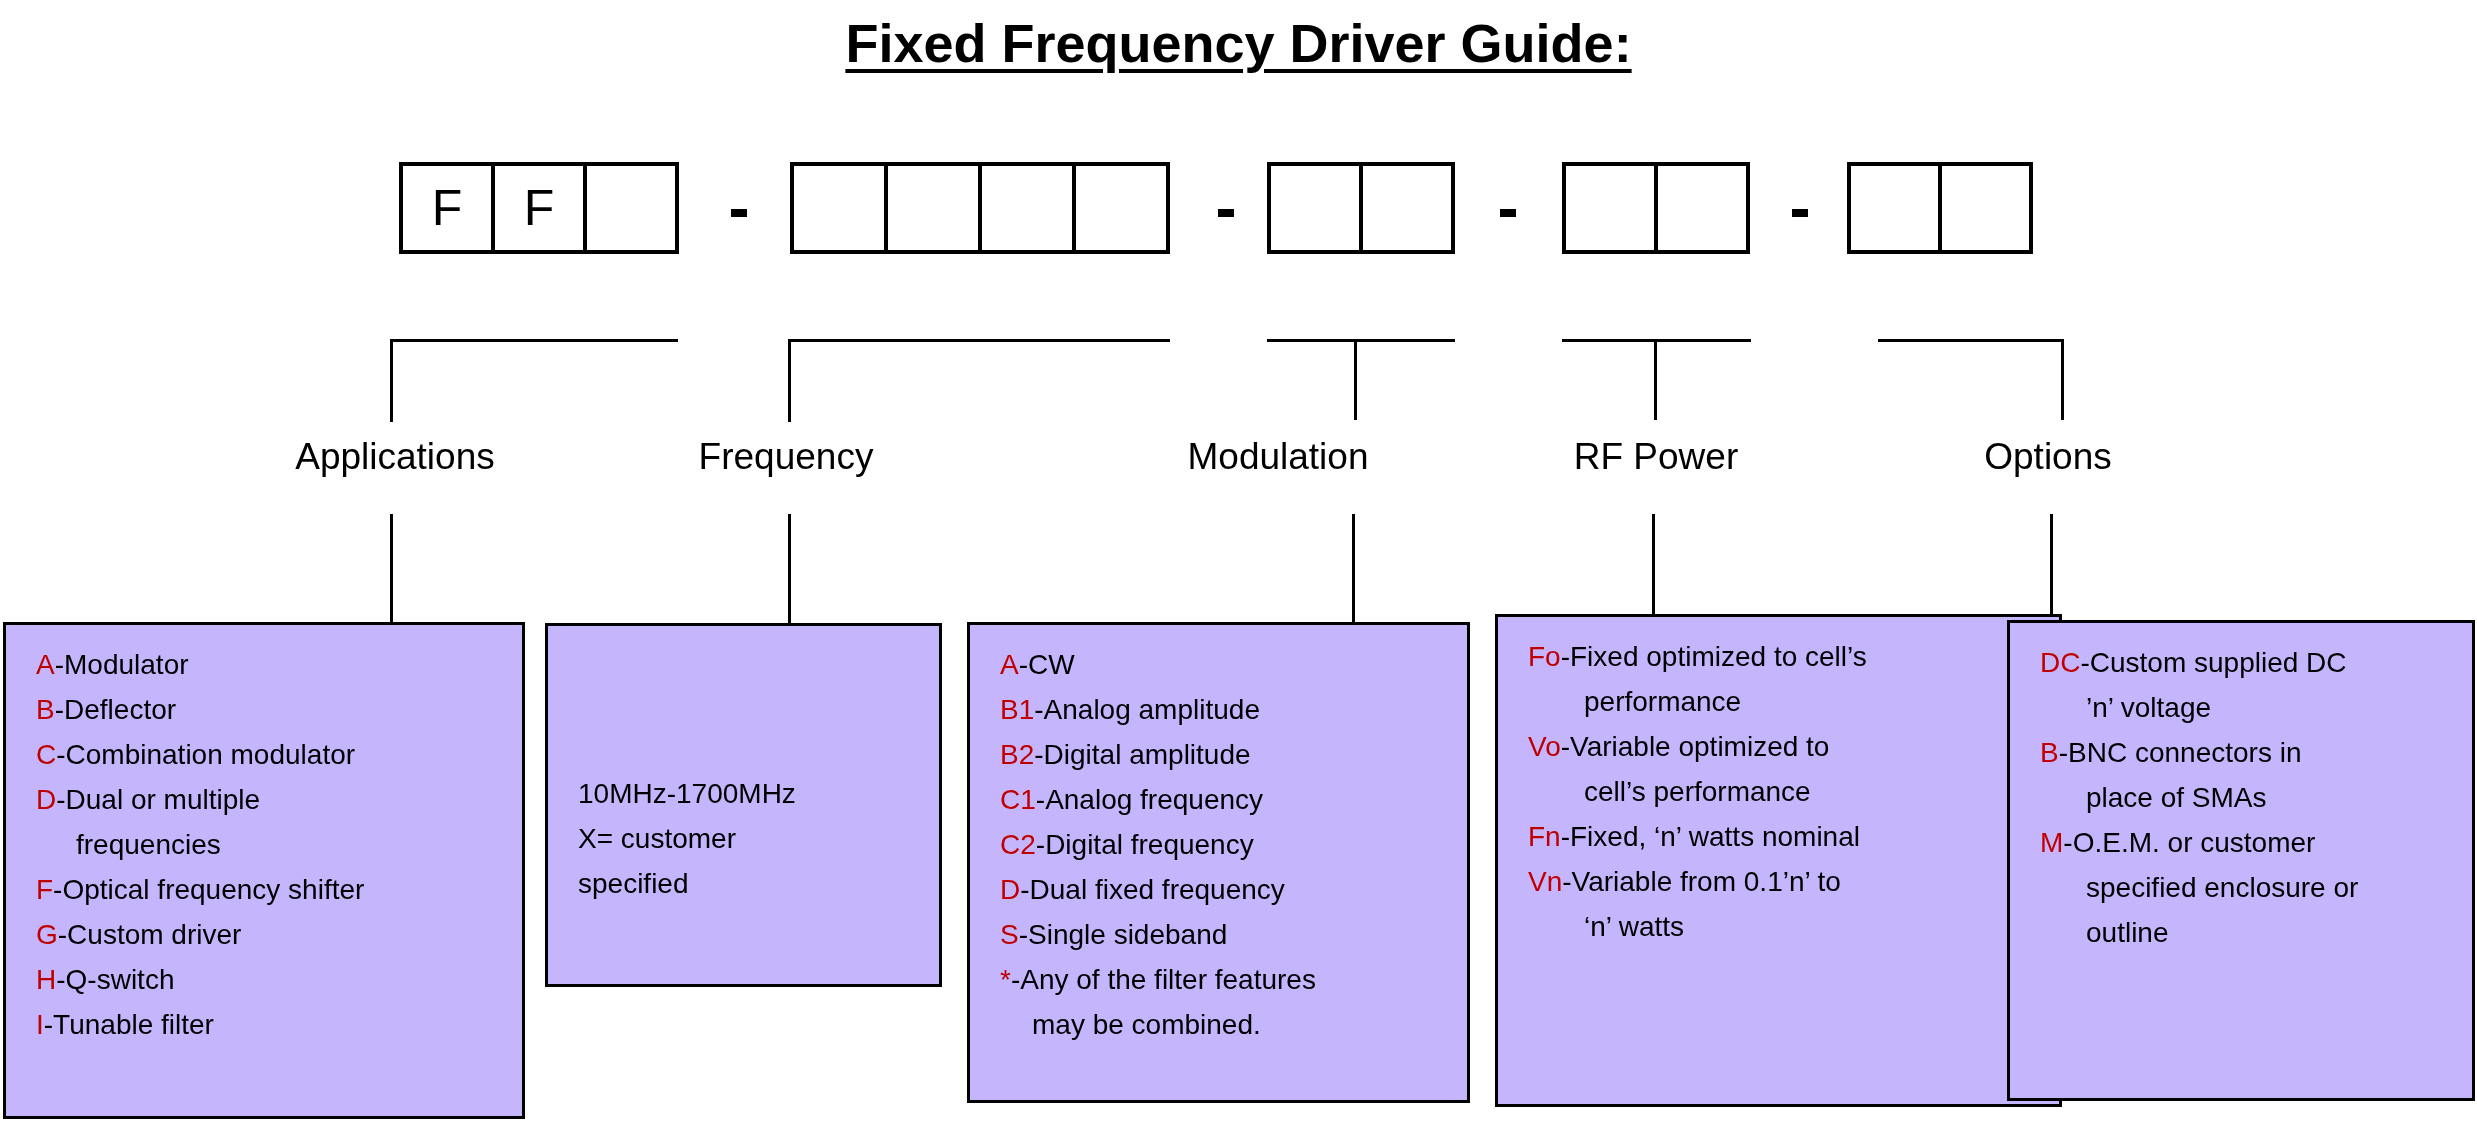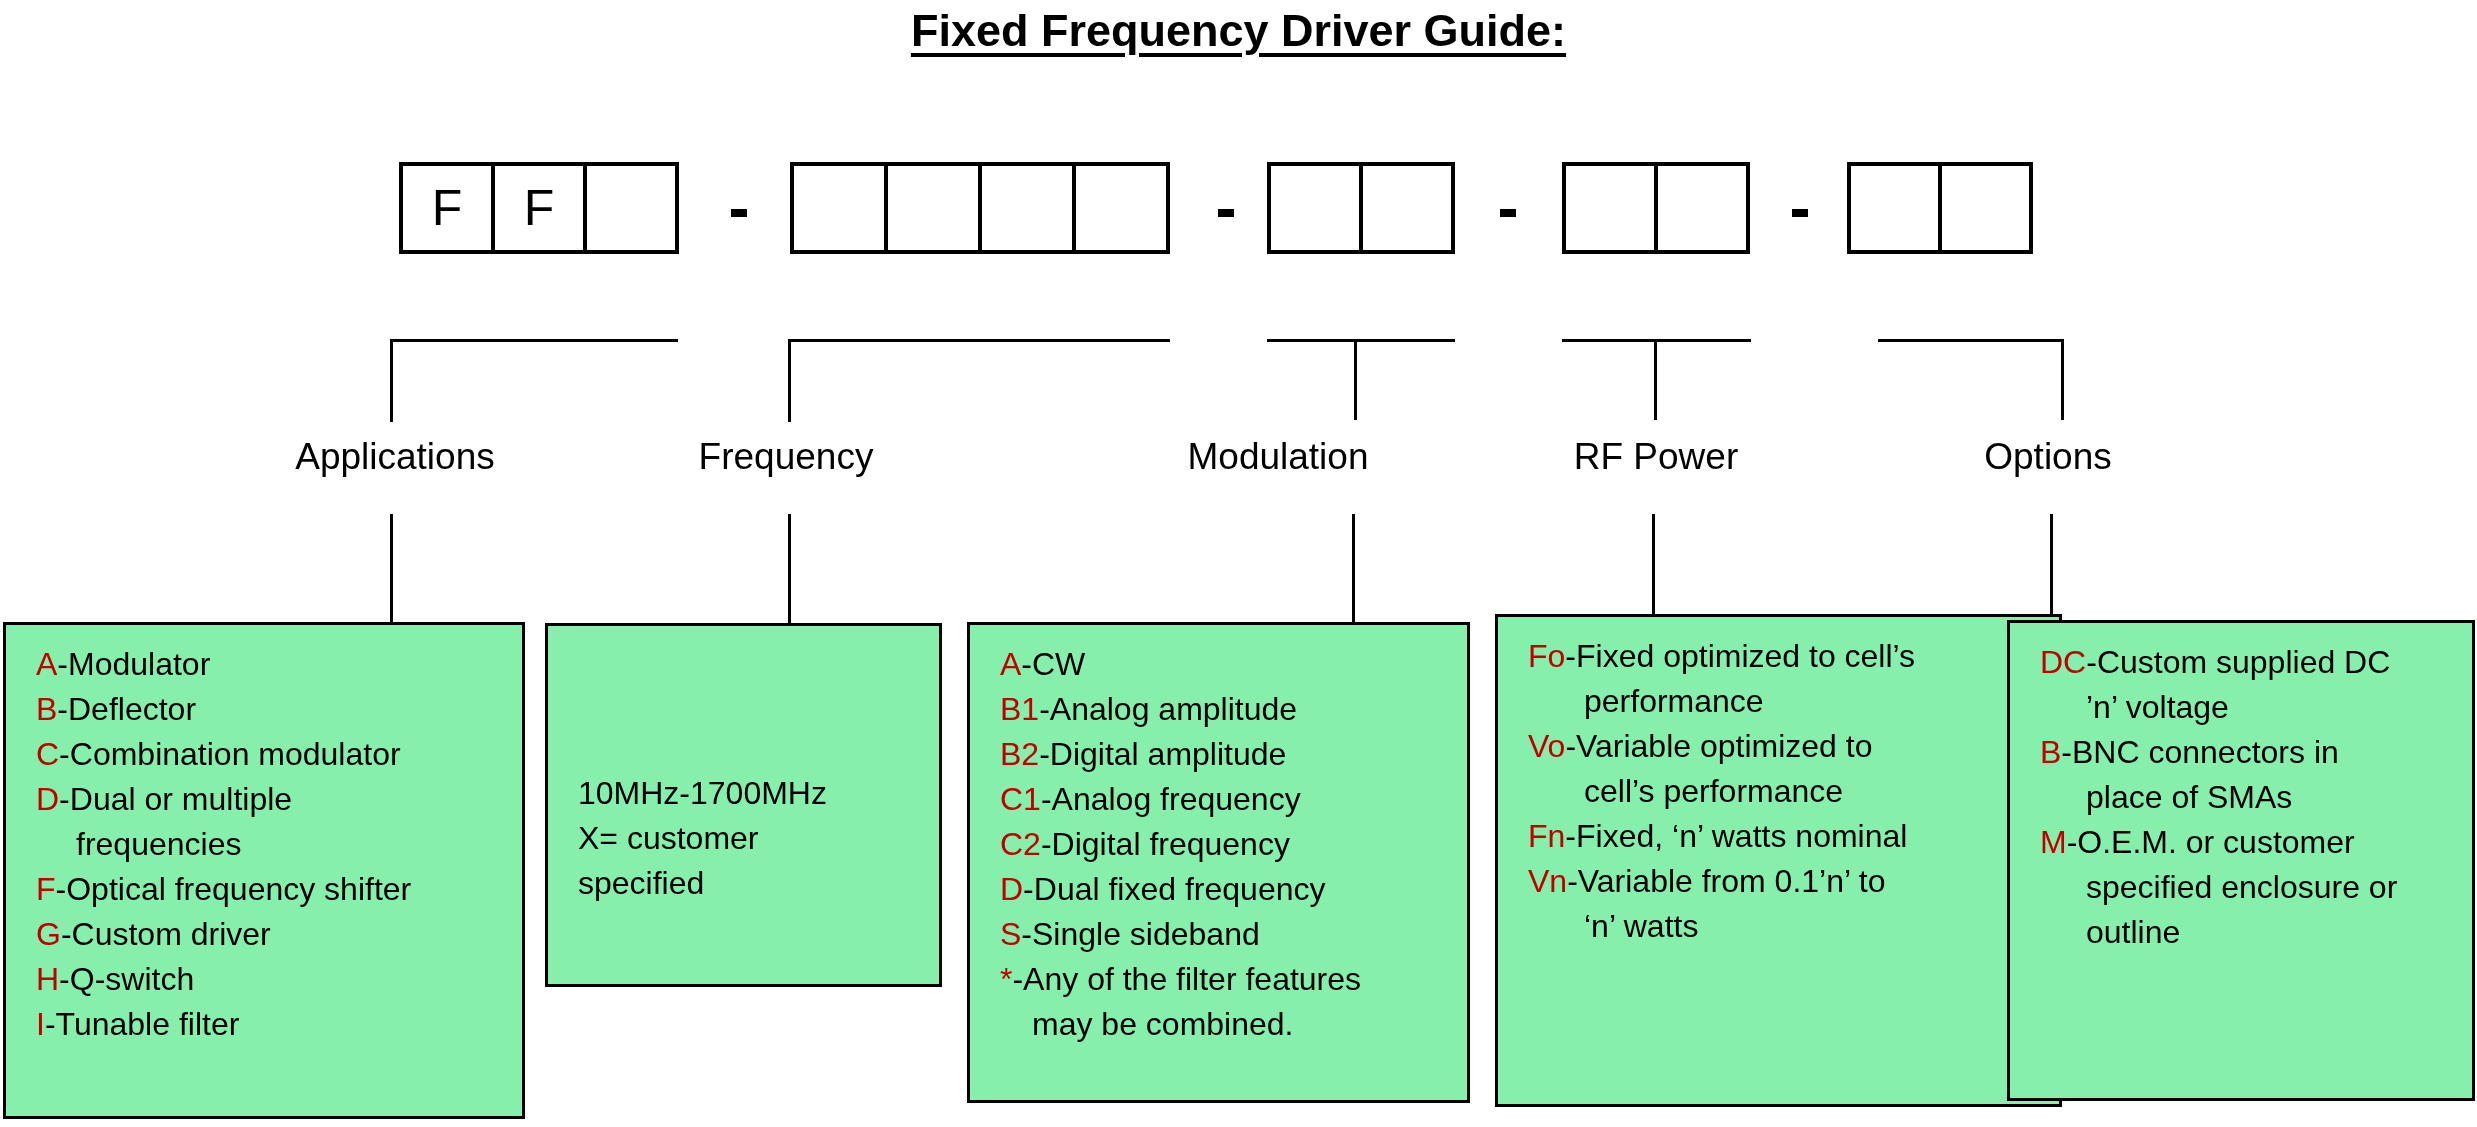--- a/index.html
+++ b/index.html
@@ -6,23 +6,23 @@
   .canvas{
     position:relative;
     width:2477px;height:1127px;
     background:#ffffff;
     font-family:"Liberation Sans", sans-serif;
     color:#000;
     overflow:hidden;
   }
   
   .title{
-    position:absolute;top:5px;left:0;right:0;
+    position:absolute;top:12px;left:0;right:0;
     text-align:center;
-    font-size:45px;font-weight:bold;
+    font-size:54px;font-weight:bold;
     text-decoration:underline;
     text-decoration-thickness:4px;
     text-underline-offset:7px;
     letter-spacing:0px;
   }
   
   .pn-group{position:absolute;top:162px;display:flex;}
   .cell{
     width:96px;height:92px;
     border:4px solid #000;
@@ -61,23 +61,23 @@
   .cat-label{
     position:absolute;top:436px;
     transform:translateX(-50%);
     font-size:37px;white-space:nowrap;
   }
   .l-app{left:395px;} .l-frq{left:786px;} .l-mod{left:1278px;}
   .l-rf{left:1656px;} .l-opt{left:2048px;}
   
   .box{
     position:absolute;
-    border:3px solid #000;background:#86efac;
+    border:3px solid #000;background:#c4b5fd;
     box-sizing:border-box;
-    font-size:32px;line-height:45px;
+    font-size:28px;line-height:45px;
     padding:17px 22px 0 30px;
   }
   .b1{left:3px;   top:622px;width:522px;height:497px;}
   .b2{left:545px; top:623px;width:397px;height:364px;}
   .b3{left:967px; top:622px;width:503px;height:481px;}
   .b4{left:1495px;top:614px;width:567px;height:493px;}
   .b5{left:2007px;top:620px;width:468px;height:481px;}
   .item{padding-left:45px;text-indent:-45px;}
   .b1 .item{padding-left:40px;text-indent:-40px;}
   .b3 .item{padding-left:32px;text-indent:-32px;}

